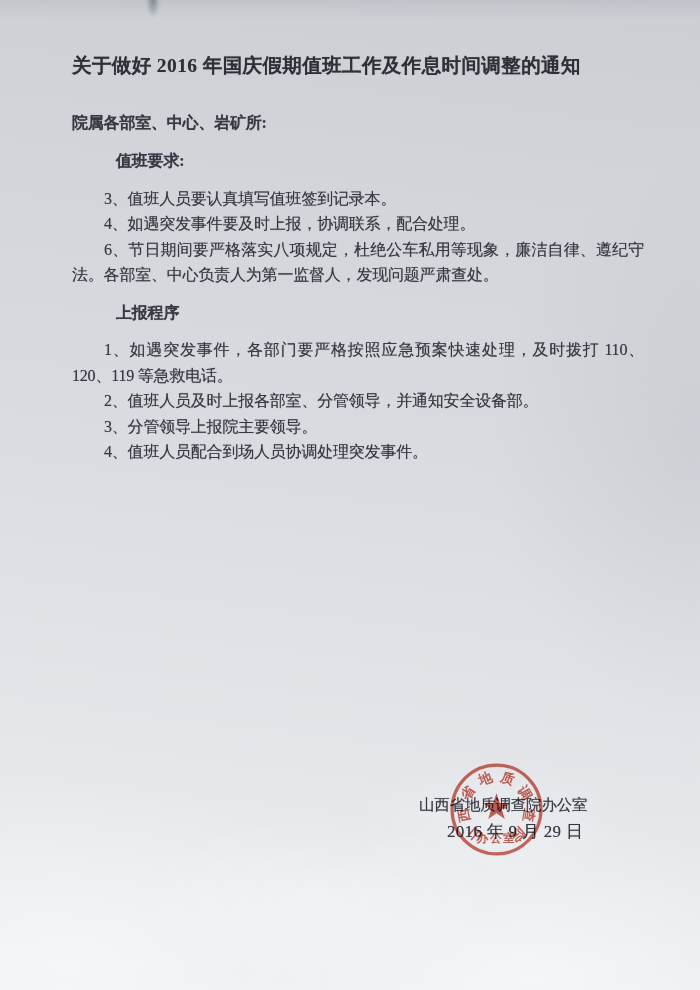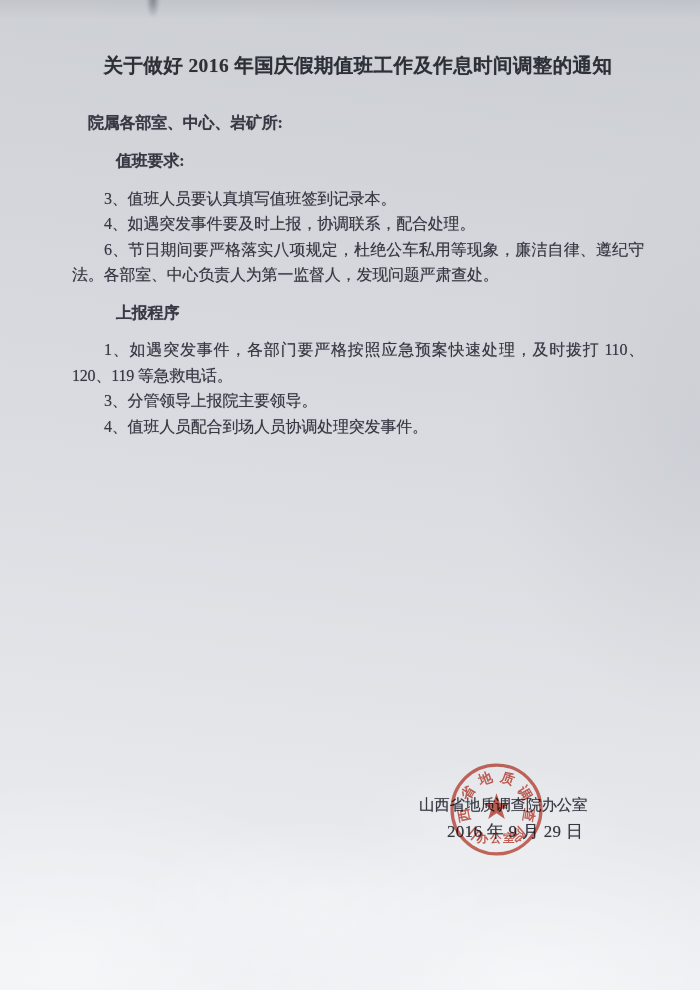--- a/index.html
+++ b/index.html
@@ -25,24 +25,24 @@
     background:radial-gradient(ellipse at 50% 20%, rgba(75,80,92,.55), rgba(75,80,92,0) 70%);
     filter:blur(1px);
   }
   .content {
     position:absolute; left:72px; top:52px; width:572px;
     font-size:16px; line-height:25.5px; letter-spacing:-0.2px;
     text-align:justify;
     text-shadow:0 0 0.7px rgba(54,57,67,.55);
   }
   .title {
-    font-size:19.5px; font-weight:bold; text-align:center; text-indent:0;
+    font-size:19.5px; font-weight:bold; text-align:left; text-indent:0;
     line-height:28px; margin:0 0 30px 0; letter-spacing:0.4px; color:#2d3037;
   }
-  .salutation { font-weight:bold; line-height:26px; margin:0 0 7px 16px; }
+  .salutation { font-weight:bold; line-height:26px; margin:0 0 7px 0; }
   .para { margin:0; text-indent:2em; }
   .heading { margin:12px; font-weight:bold; text-indent:2em; }
   .sig-org {
     position:absolute; left:419px; top:794px; font-size:15.5px; line-height:22px;
     letter-spacing:-0.2px; text-shadow:0 0 0.7px rgba(54,57,67,.55);
   }
   .sig-date {
     position:absolute; left:447px; top:821px; font-size:17px; line-height:22px;
     letter-spacing:0.3px; text-shadow:0 0 0.7px rgba(54,57,67,.55);
   }
@@ -63,20 +63,21 @@
     <div class="title">关于做好 2016 年国庆假期值班工作及作息时间调整的通知</div>
     <div class="salutation">院属各部室、中心、岩矿所:</div>
 
     <div class="heading">值班要求:</div>
     <p class="para">3、值班人员要认真填写值班签到记录本。</p>
     <p class="para">4、如遇突发事件要及时上报，协调联系，配合处理。</p>
     <p class="para">6、节日期间要严格落实八项规定，杜绝公车私用等现象，廉洁自律、遵纪守法。各部室、中心负责人为第一监督人，发现问题严肃查处。</p>
 
     <div class="heading">上报程序</div>
     <p class="para">1、如遇突发事件，各部门要严格按照应急预案快速处理，及时拨打 110、120、119 等急救电话。</p>
+    <p class="para">2、值班人员及时上报各部室、分管领导，并通知安全设备部。</p>
     <p class="para">3、分管领导上报院主要领导。</p>
     <p class="para">4、值班人员配合到场人员协调处理突发事件。</p>
   </div>
 
   <div class="sig-org">山西省地质调查院办公室</div>
   <div class="sig-date">2016 年 9 月 29 日</div>
 
   <svg class="seal" viewBox="0 0 96 96">
     <circle cx="48" cy="48" r="44" fill="none" stroke="#c23a2b" stroke-width="3.2" opacity="0.82"></circle>
     <polygon points="48,32 51.3,41.5 61.3,41.7 53.3,47.7 56.2,57.3 48,51.6 39.8,57.3 42.7,47.7 34.7,41.7 44.7,41.5" fill="#c23a2b" opacity="0.85"></polygon>

